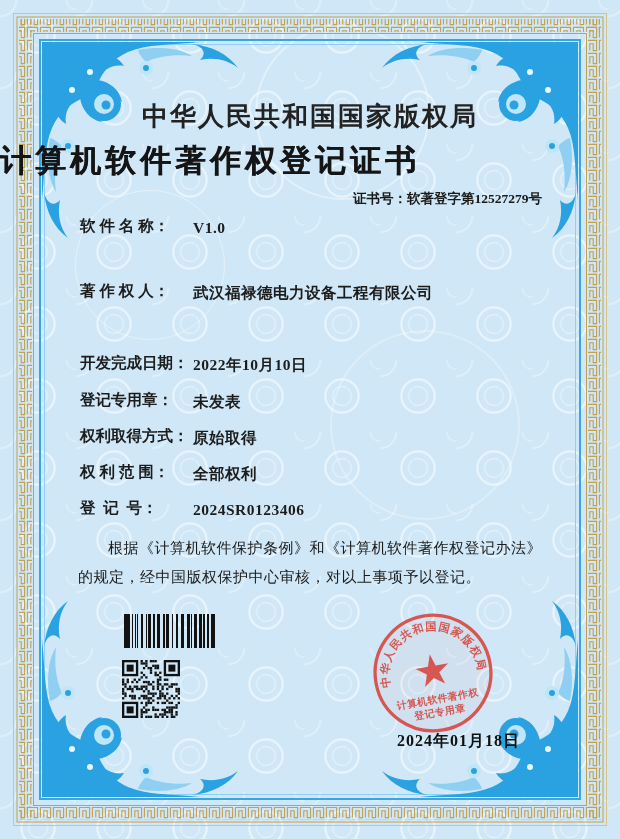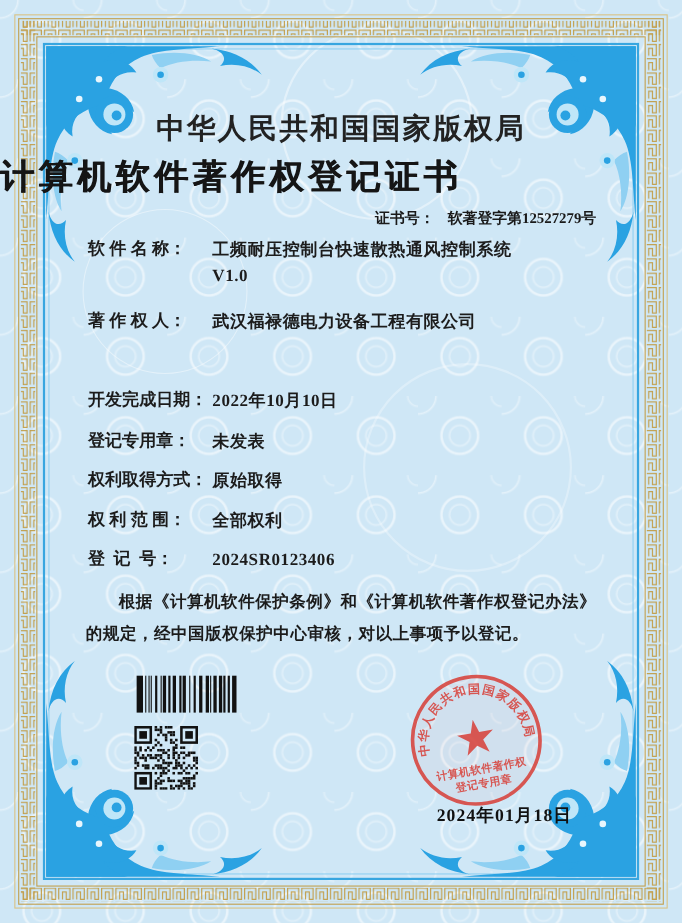--- a/index.html
+++ b/index.html
@@ -43,31 +43,31 @@
   }
   .cert-title{
     position:absolute;left:0;top:140px;width:100%;text-align:left;
     font-size:31px;font-weight:900;letter-spacing:4px;color:#151515;
     text-shadow:0.6px 0 0 #151515;
   }
   .cert-no{
     position:absolute;top:190px;right:78px;
     font-size:13.5px;font-weight:700;color:#1a1a1a;
   }
-  .cert-no .num{margin-left:12px;text-align:center;}
+  .cert-no .num{text-align:center;}
 
   .field-row{position:absolute;left:80px;width:480px;font-size:15.5px;font-weight:700;}
   .field-row .flabel{position:absolute;left:0;top:0;white-space:pre;}
   .field-row .fvalue{position:absolute;left:113px;top:0;width:360px;line-height:23px;letter-spacing:0.5px;}
   .row-name{top:216px;} .row-owner{top:281px;} .row-devdate{top:353px;}
   .row-pubdate{top:390px;} .row-acq{top:426px;} .row-scope{top:462px;} .row-regno{top:498px;}
 
   .statement{
     position:absolute;left:78px;top:534px;width:470px;
-    font-size:15px;line-height:28.5px;font-weight:700;letter-spacing:0.5px;
+    font-size:15px;line-height:28.5px;font-weight:400;letter-spacing:0.5px;
     text-indent:2em;color:#1b1b1b;
   }
 
   .barcode{position:absolute;left:124px;top:614px;width:92px;height:34px;}
   .qrcode{position:absolute;left:122px;top:660px;width:58px;height:58px;}
 
   .seal{
     position:absolute;left:371px;top:611px;width:124px;height:124px;
     transform:rotate(-10deg);opacity:0.88;z-index:5;
   }
@@ -134,21 +134,20 @@
   <div class="authority">中华人民共和国国家版权局</div>
   <div class="cert-title">计算机软件著作权登记证书</div>
 
   <div class="cert-no">
     <span>证书号：</span><span class="num">软著登字第12527279号</span>
   </div>
 
   <div class="field-row row-name">
     <span class="flabel">软 件 名 称：</span>
     <div class="fvalue">
-      <div>工频耐压控制台快速散热通风控制系统</div>
       <div>V1.0</div>
     </div>
   </div>
 
   <div class="field-row row-owner">
     <span class="flabel">著 作 权 人：</span>
     <div class="fvalue">武汉福禄德电力设备工程有限公司</div>
   </div>
 
   <div class="field-row row-devdate">

